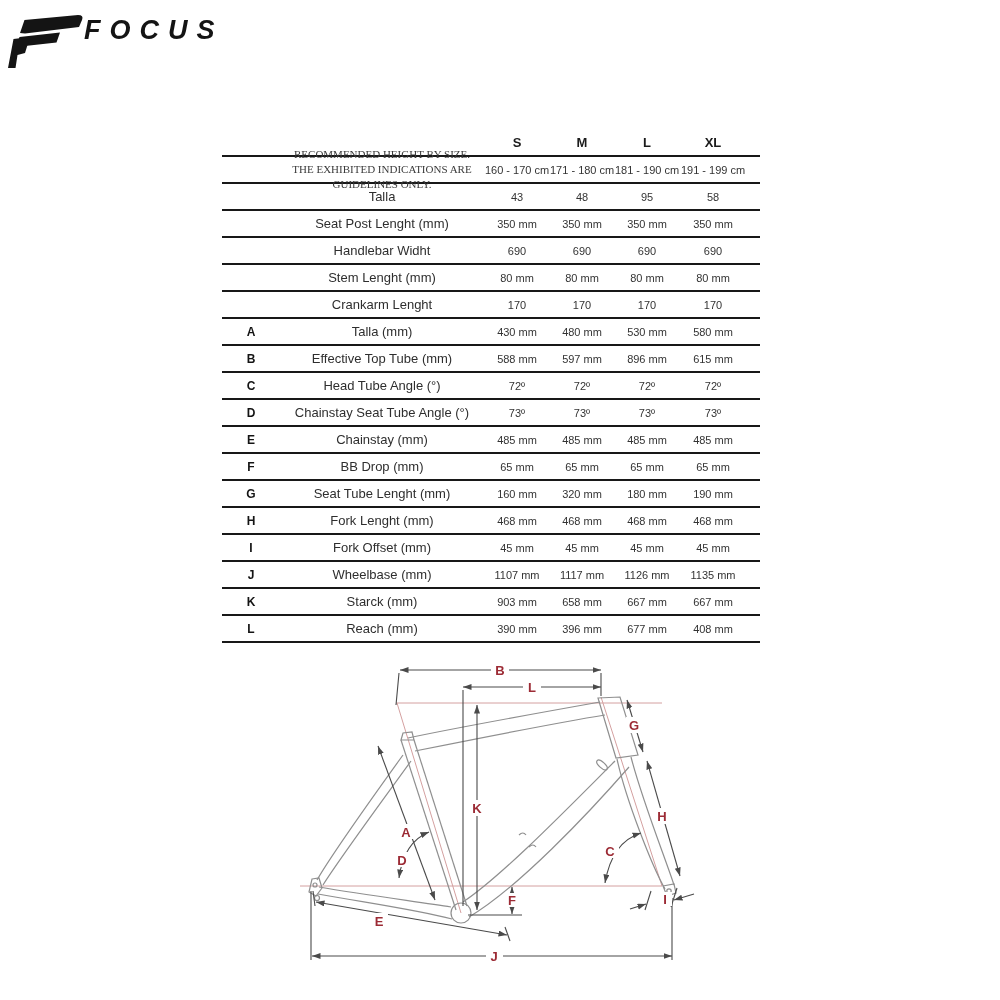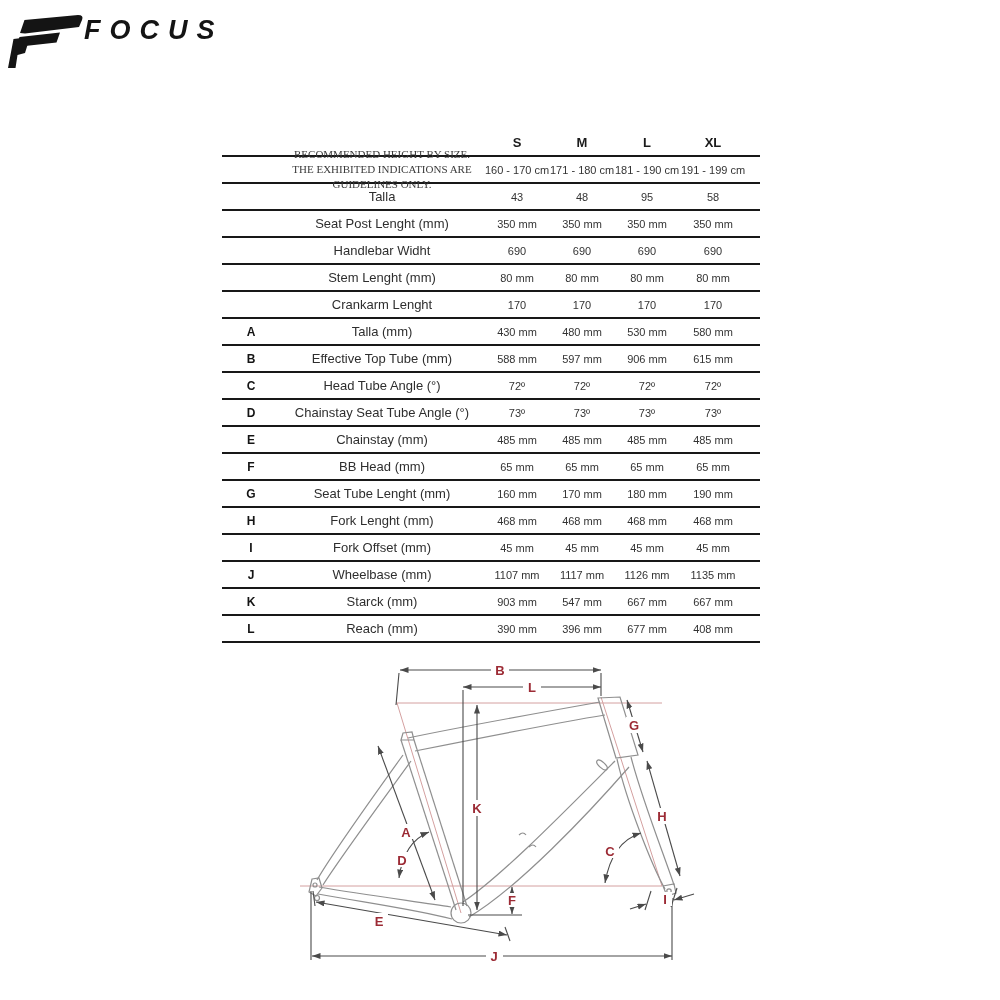--- a/index.html
+++ b/index.html
@@ -107,21 +107,21 @@
           <div class="cell val">430 mm</div>
           <div class="cell val">480 mm</div>
           <div class="cell val">530 mm</div>
           <div class="cell val">580 mm</div>
         </div>
         <div class="trow">
           <div class="cell letter">B</div>
           <div class="cell label-cell">Effective Top Tube (mm)</div>
           <div class="cell val">588 mm</div>
           <div class="cell val">597 mm</div>
-          <div class="cell val">906 mm</div>
+          <div class="cell val">896 mm</div>
           <div class="cell val">615 mm</div>
         </div>
         <div class="trow">
           <div class="cell letter">C</div>
           <div class="cell label-cell">Head Tube Angle (°)</div>
           <div class="cell val">72º</div>
           <div class="cell val">72º</div>
           <div class="cell val">72º</div>
           <div class="cell val">72º</div>
         </div>
@@ -136,31 +136,31 @@
         <div class="trow">
           <div class="cell letter">E</div>
           <div class="cell label-cell">Chainstay (mm)</div>
           <div class="cell val">485 mm</div>
           <div class="cell val">485 mm</div>
           <div class="cell val">485 mm</div>
           <div class="cell val">485 mm</div>
         </div>
         <div class="trow">
           <div class="cell letter">F</div>
-          <div class="cell label-cell">BB Head (mm)</div>
+          <div class="cell label-cell">BB Drop (mm)</div>
           <div class="cell val">65 mm</div>
           <div class="cell val">65 mm</div>
           <div class="cell val">65 mm</div>
           <div class="cell val">65 mm</div>
         </div>
         <div class="trow">
           <div class="cell letter">G</div>
           <div class="cell label-cell">Seat Tube Lenght (mm)</div>
           <div class="cell val">160 mm</div>
-          <div class="cell val">170 mm</div>
+          <div class="cell val">320 mm</div>
           <div class="cell val">180 mm</div>
           <div class="cell val">190 mm</div>
         </div>
         <div class="trow">
           <div class="cell letter">H</div>
           <div class="cell label-cell">Fork Lenght (mm)</div>
           <div class="cell val">468 mm</div>
           <div class="cell val">468 mm</div>
           <div class="cell val">468 mm</div>
           <div class="cell val">468 mm</div>
@@ -178,21 +178,21 @@
           <div class="cell label-cell">Wheelbase (mm)</div>
           <div class="cell val">1107 mm</div>
           <div class="cell val">1117 mm</div>
           <div class="cell val">1126 mm</div>
           <div class="cell val">1135 mm</div>
         </div>
         <div class="trow">
           <div class="cell letter">K</div>
           <div class="cell label-cell">Starck (mm)</div>
           <div class="cell val">903 mm</div>
-          <div class="cell val">547 mm</div>
+          <div class="cell val">658 mm</div>
           <div class="cell val">667 mm</div>
           <div class="cell val">667 mm</div>
         </div>
         <div class="trow">
           <div class="cell letter">L</div>
           <div class="cell label-cell">Reach (mm)</div>
           <div class="cell val">390 mm</div>
           <div class="cell val">396 mm</div>
           <div class="cell val">677 mm</div>
           <div class="cell val">408 mm</div>

